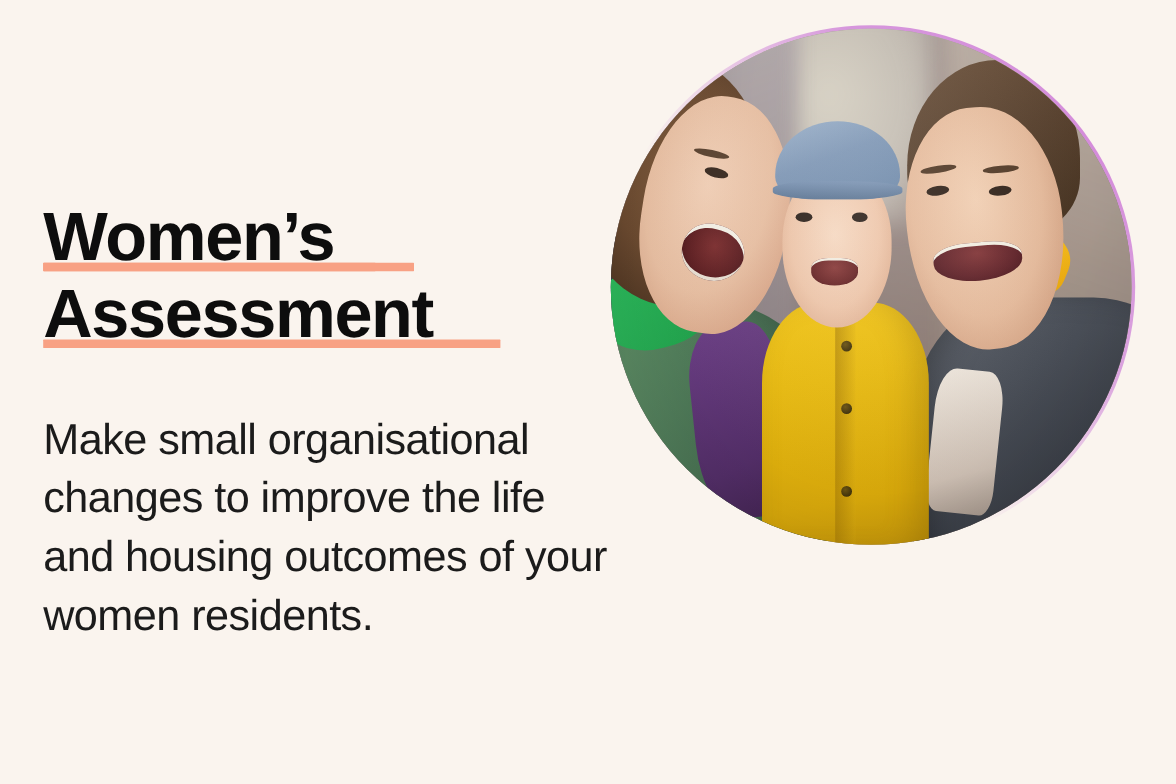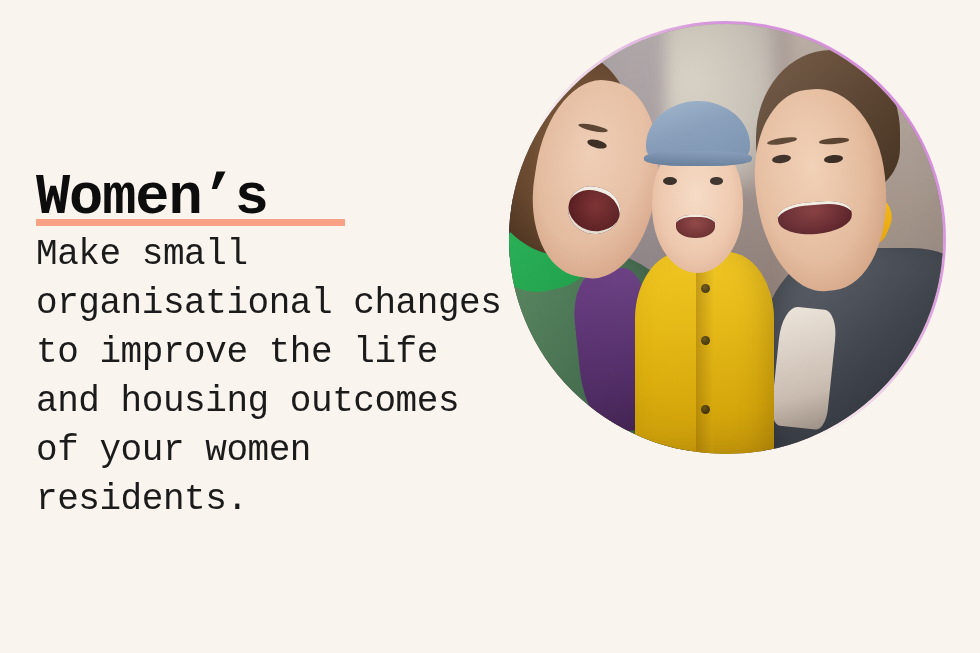--- a/index.html
+++ b/index.html
@@ -17,21 +17,20 @@
     position: relative;
     -webkit-font-smoothing: antialiased;
   }
 
   .slide {
     position: relative;
     width: 980px;
     height: 653px;
     background: #faf4ee;
     overflow: hidden;
-    font-family: Liberation Mono, monospace;
   }
 
   
   .text-col {
     position: absolute;
     left: 36px;
     top: 166px;
     width: 470px;
   }
 
@@ -57,20 +56,21 @@
     height: 7px;
     background: #f8a184;
     border-radius: 0.5px;
   }
 
   .headline-line:nth-child(1) .rule { width: 277px; }
   .headline-line:nth-child(2) .rule { width: 309px; }
   .headline-line:nth-child(3) .rule { width: 381px; }
 
   .subhead {
+    margin-top: 47px;
     font-size: 36px;
     line-height: 49px;
     font-weight: 400;
     letter-spacing: -0.45px;
     color: #1b1b1b;
     max-width: 500px;
   }
 
   
   .photo-wrap {
@@ -306,20 +306,24 @@
   <div class="text-col">
 
     <h1 class="headline">
       <span class="headline-line">
         <span>Women’s</span>
         <span class="rule"></span>
       </span>
       <span class="headline-line">
         <span class="rule"></span>
       </span>
+      <span class="headline-line">
+        <span>Assessment</span>
+        <span class="rule"></span>
+      </span>
     </h1>
 
     <p class="subhead">Make small organisational changes to improve the life and housing outcomes of your women residents.</p>
   </div>
 
   <div class="photo-wrap">
     <div class="photo-ring"></div>
 
     <div class="photo-clip">
       <div class="photo-scene">

